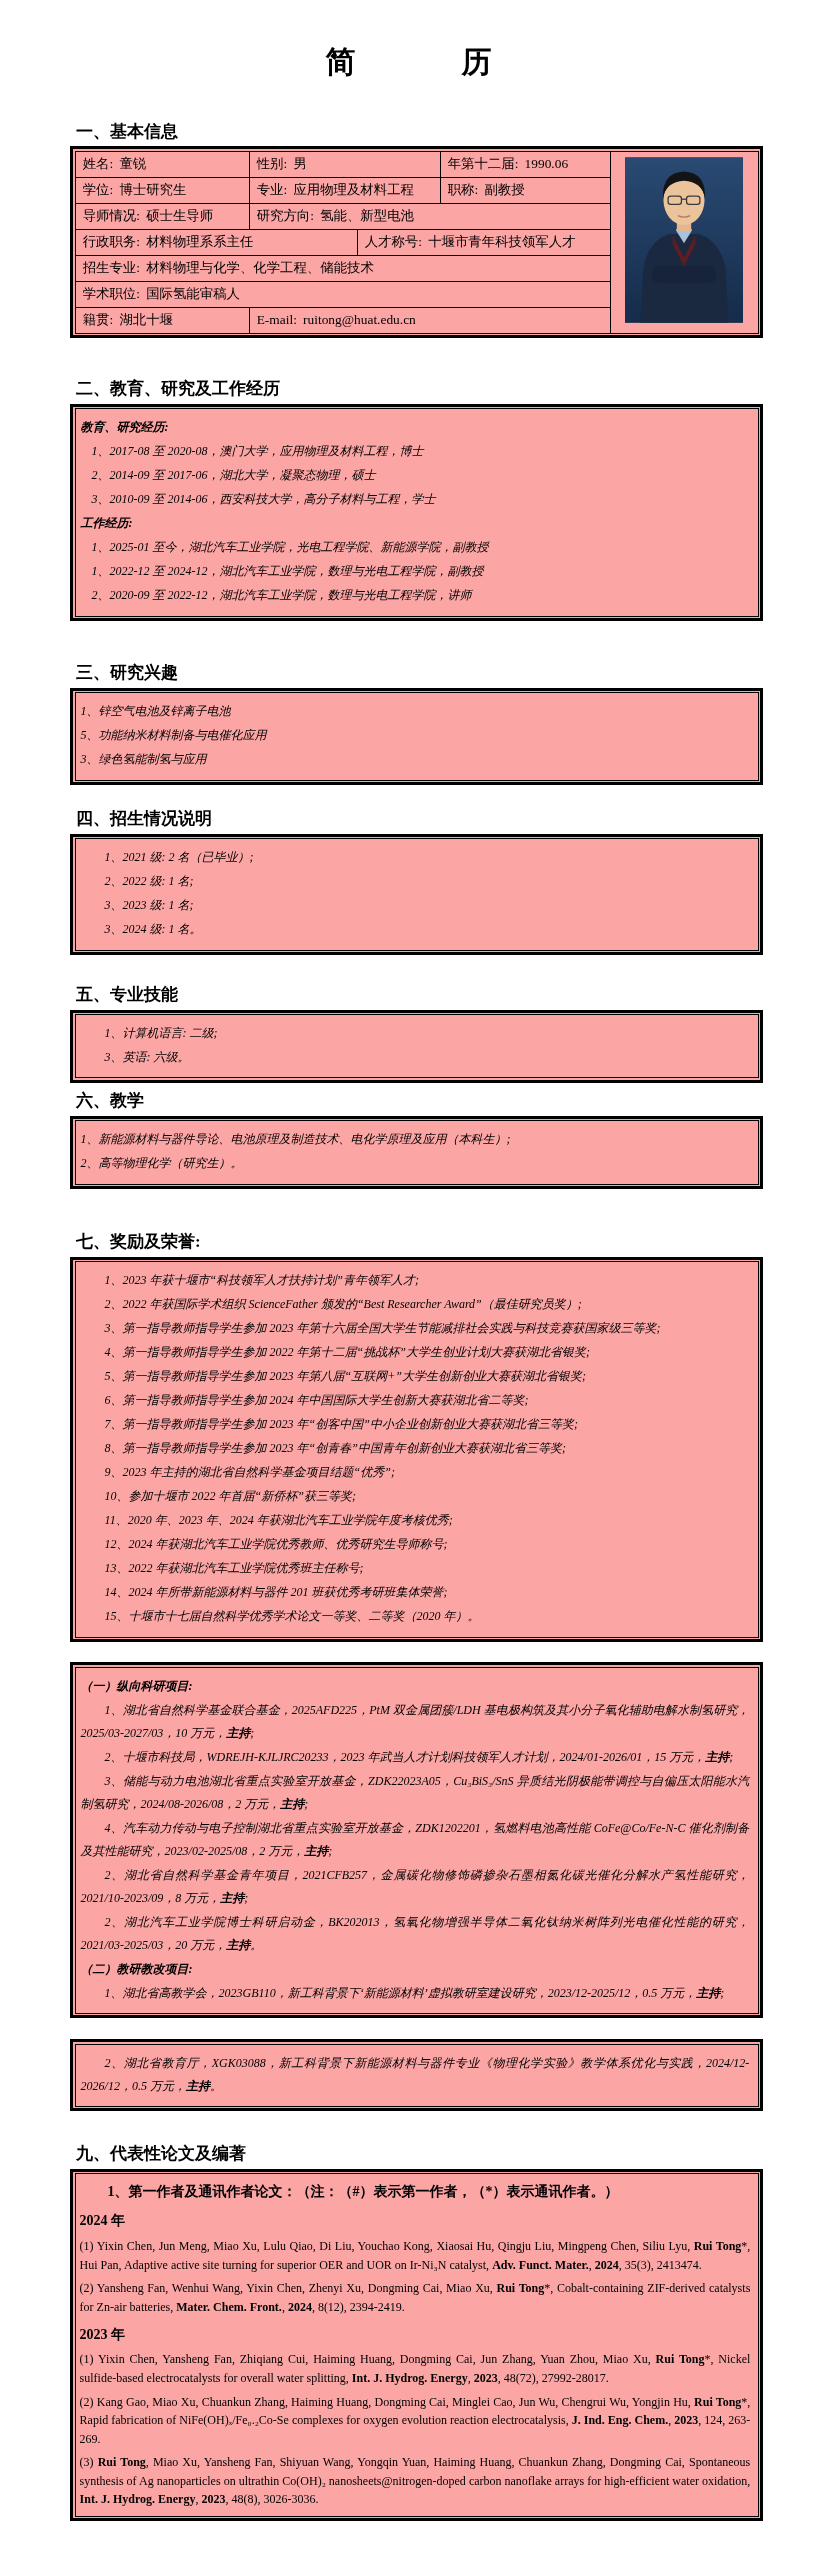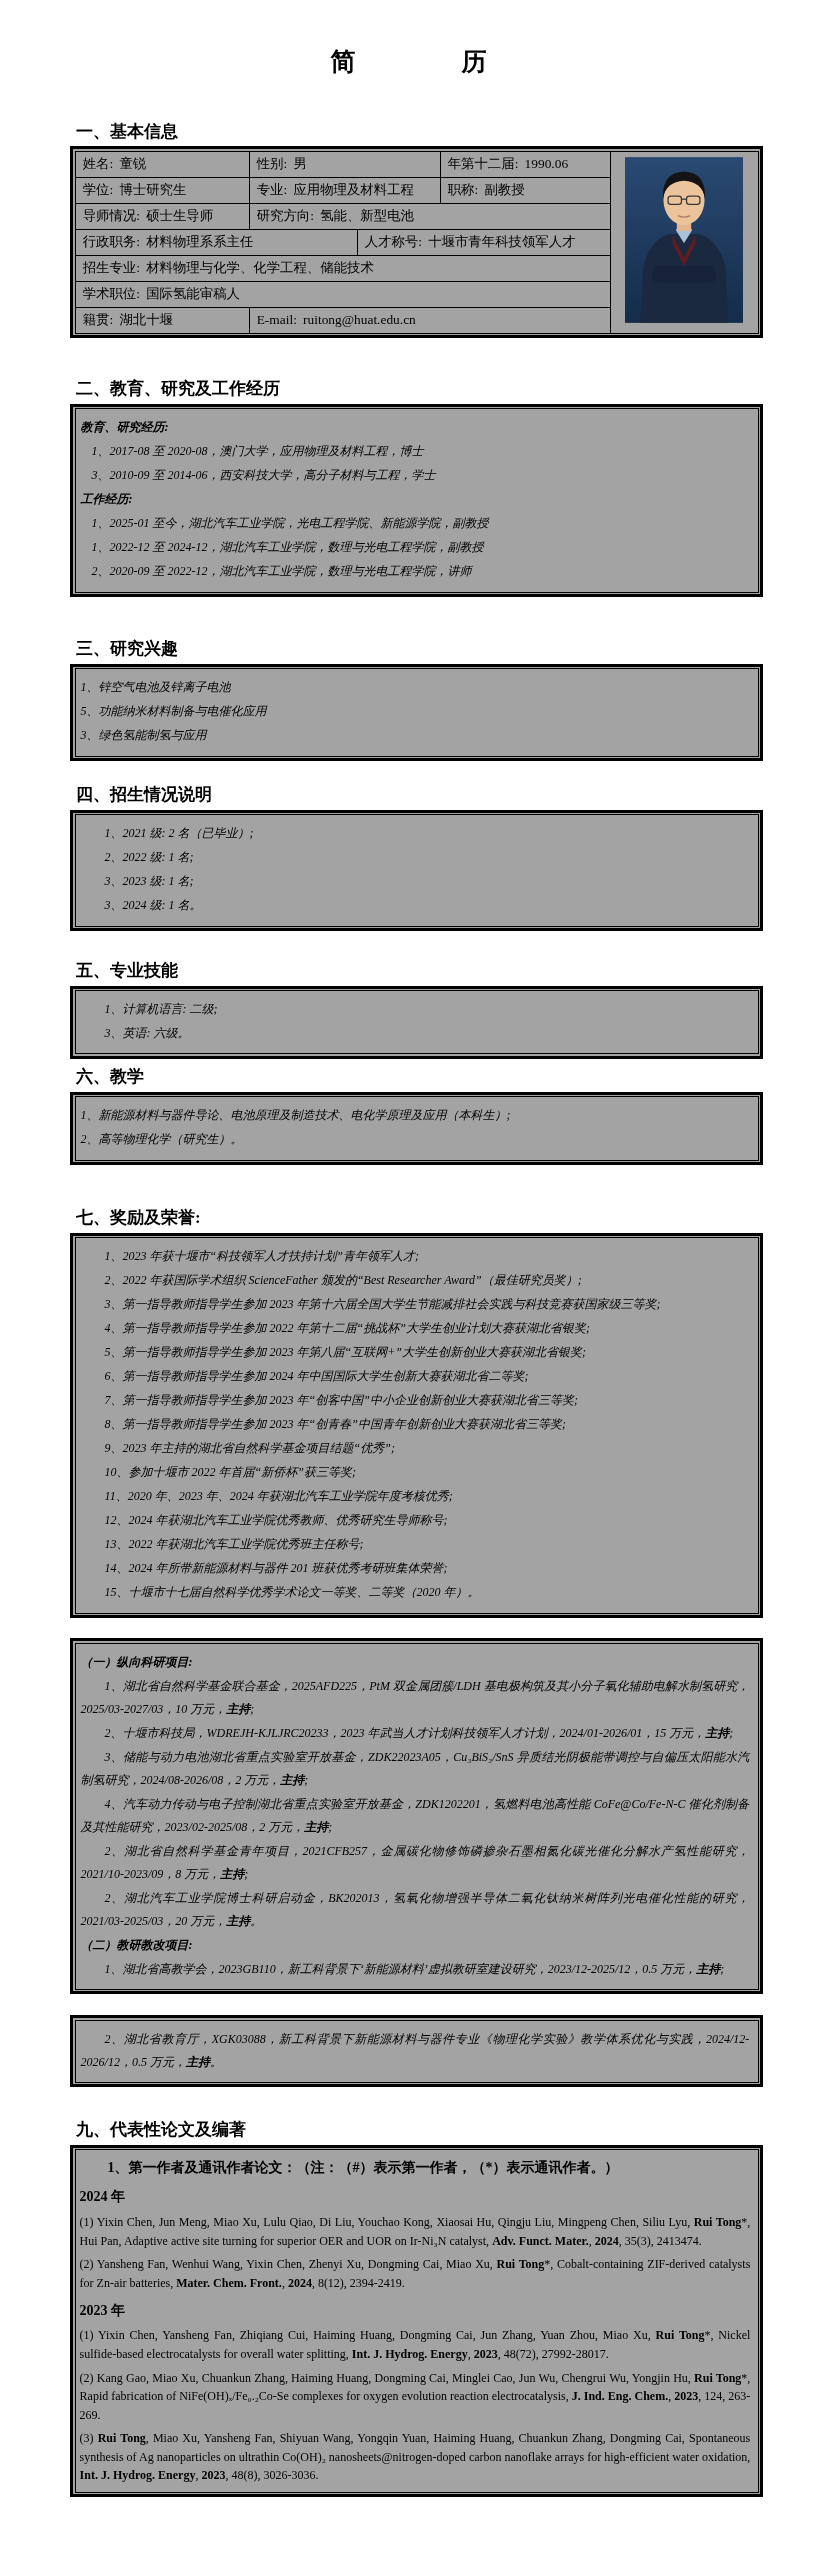--- a/index.html
+++ b/index.html
@@ -1,24 +1,24 @@
 <!DOCTYPE html>
 <html style="font-size:8.2px"><head>
 <meta charset="utf-8">
 <style>
   html,body{margin:0;padding:0;background:#fff;}
   body{width:817px;min-height:3702px;color:#000;
        font-family:"Liberation Serif","DejaVu Serif",serif;}
   .page{padding:45px 0 15.5px 0;}
   .title-row{text-align:center;height:34px;}
-  .doc-title{display:inline-block;font-size:25px;font-weight:bold;
+  .doc-title{display:inline-block;font-size:30px;font-weight:bold;
              letter-spacing:106px;margin-right:-106px;line-height:34px;}
   .sec{font-size:17px;font-weight:bold;margin:0 0 0 76px;line-height:24px;}
   .box{margin-left:70px;width:693px;border:3.1px solid #000;padding:1.5px;
-       box-sizing:border-box;background:#a3a3a3;}
+       box-sizing:border-box;background:#fca5a5;}
   .box-inner{border:1px solid #000;}
   .pad{padding:6.2px 7.2px 7.2px 4.1px;}
   
   .flexrow{display:flex;align-items:stretch;}
   .info-left{width:534px;}
   .info-right{flex:1;border-left:1px solid #000;display:flex;
               justify-content:center;align-items:flex-start;padding-top:5.2px;box-sizing:border-box;}
   .irow{display:flex;height:25px;border-bottom:1px solid #000;font-size:13.4px;}
   .irow.last{border-bottom:none;}
   .icell{padding-left:7.2px;box-sizing:border-box;display:flex;align-items:center;
@@ -165,20 +165,21 @@
     </div>
   </div>
 
   <h2 class="sec mt-h2">二、教育、研究及工作经历</h2>
   <div class="box mt-b2">
     <div class="box-inner pad">
       <p class="cnp bold">教育、研究经历:</p>
       <div>
 
       <p class="cnp ind1">1、2017-08 至 2020-08，澳门大学，应用物理及材料工程，博士</p>
+          <p class="cnp ind1">2、2014-09 至 2017-06，湖北大学，凝聚态物理，硕士</p>
           <p class="cnp ind1">3、2010-09 至 2014-06，西安科技大学，高分子材料与工程，学士</p>
         </div>
       <p class="cnp bold">工作经历:</p>
       <div>
 
       <p class="cnp ind1">1、2025-01 至今，湖北汽车工业学院，光电工程学院、新能源学院，副教授</p>
           <p class="cnp ind1">1、2022-12 至 2024-12，湖北汽车工业学院，数理与光电工程学院，副教授</p>
           <p class="cnp ind1">2、2020-09 至 2022-12，湖北汽车工业学院，数理与光电工程学院，讲师</p>
         </div>
     </div>

